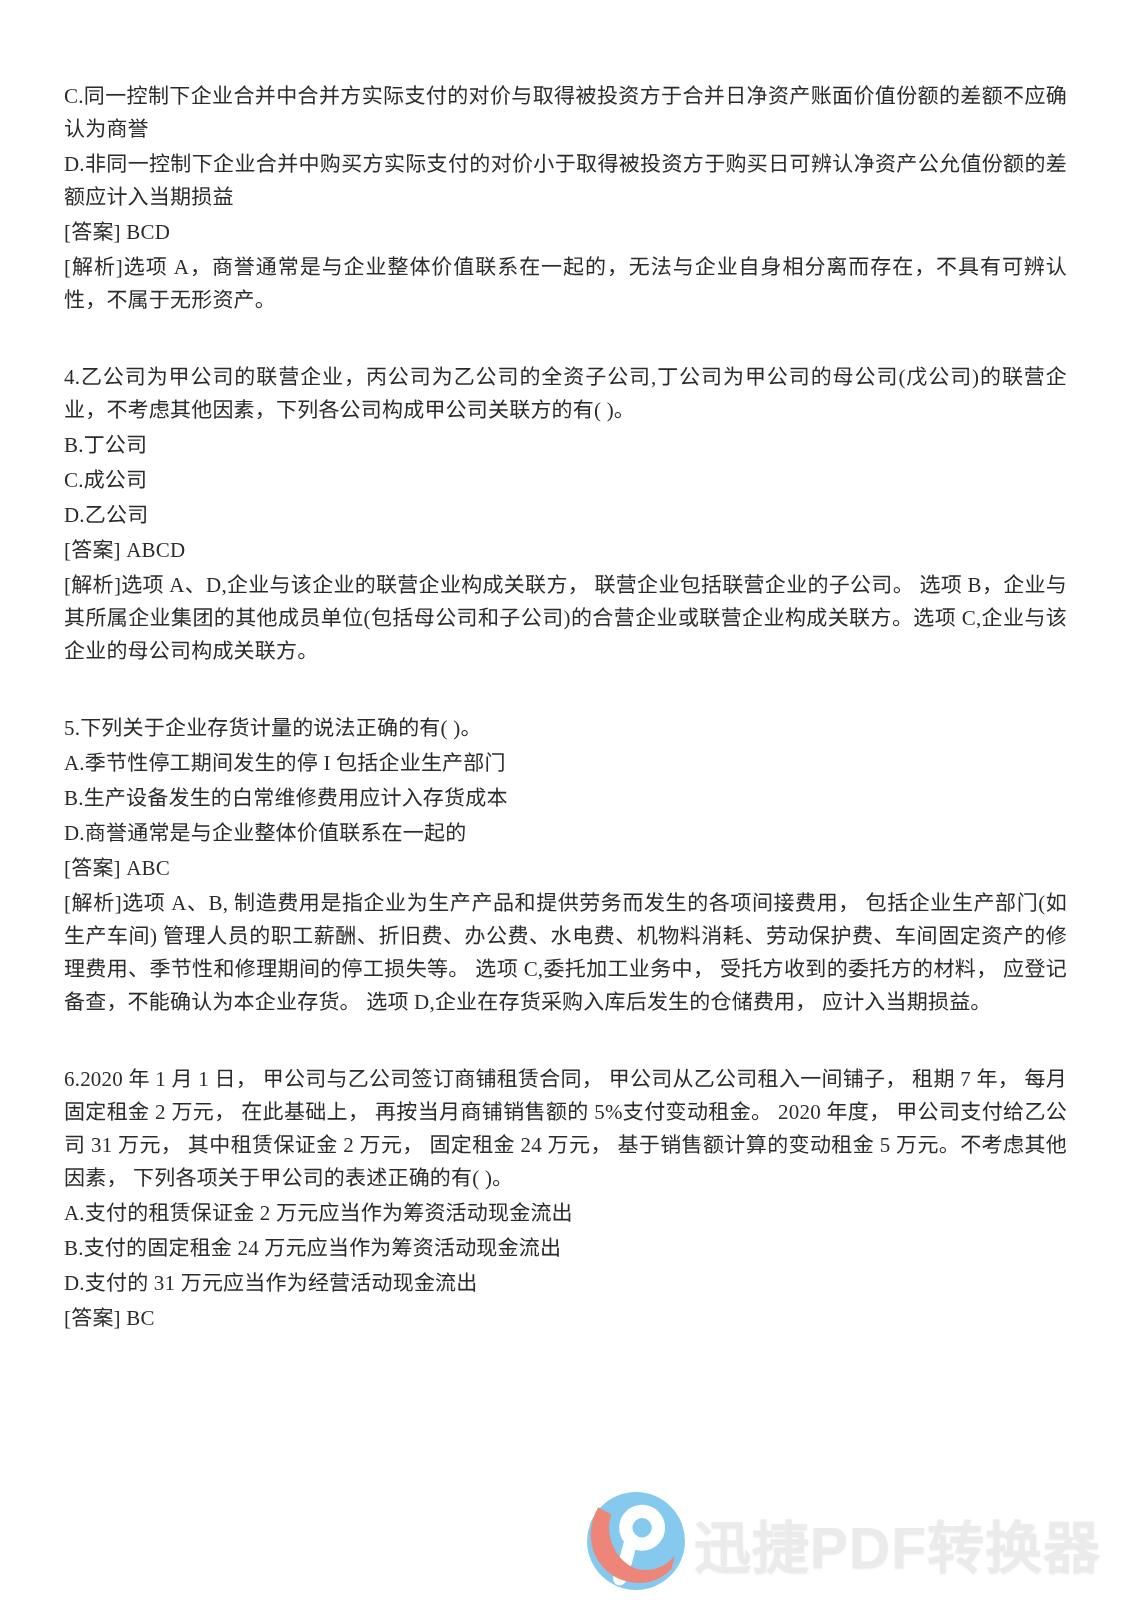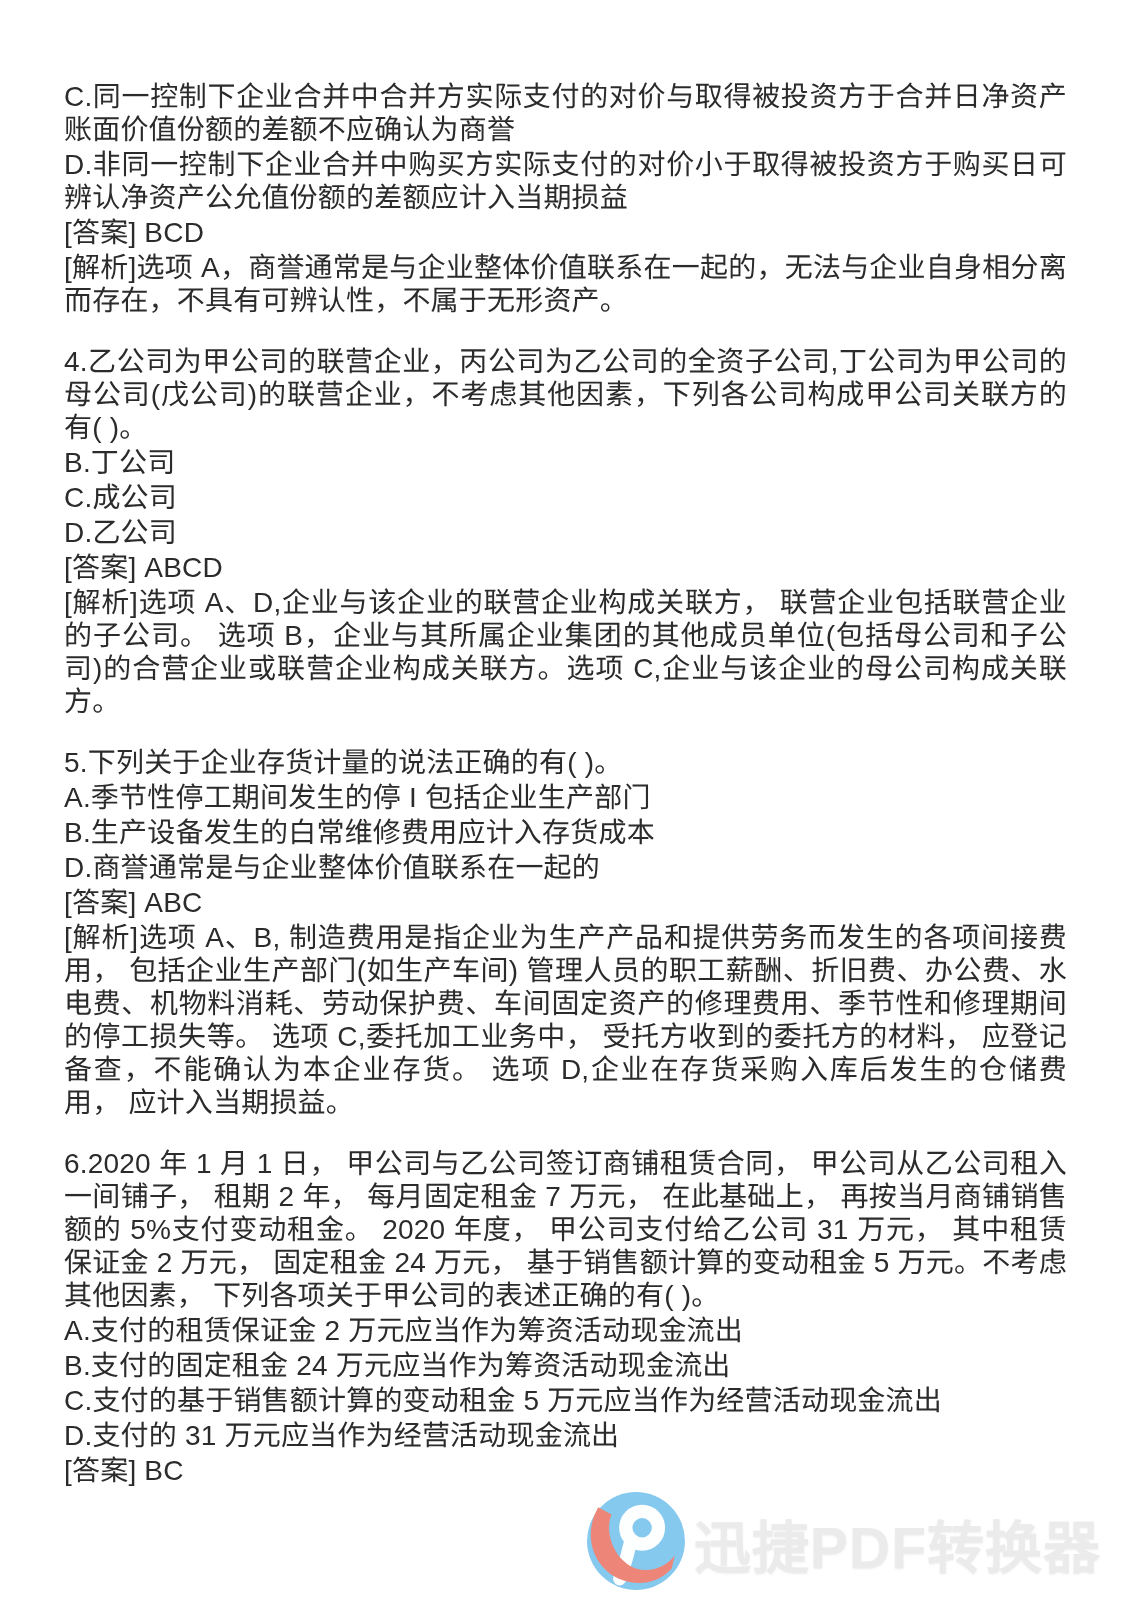--- a/index.html
+++ b/index.html
@@ -13,31 +13,32 @@
     position: relative;
     overflow: hidden;
     font-family: "Liberation Sans", "DejaVu Sans", sans-serif;
     color: #2b2b2b;
   }
   .doc {
     padding: 80px 64px 0 64px;
   }
   .para {
     margin: 0 0 2px 0;
-    font-size: 28px;
+    font-size: 21px;
     line-height: 33px;
     text-align: justify;
     text-justify: inter-ideograph;
     letter-spacing: 0.2px;
+    font-family: Liberation Serif, serif;
   }
   .question {
     margin: 0;
   }
   .question + .question {
-    margin-top: 28px;
+    margin-top: 44px;
   }
   
   .watermark {
     position: absolute;
     left: 0;
     top: 1488px;
     width: 1131px;
     height: 112px;
     pointer-events: none;
   }
@@ -85,24 +86,23 @@
   <section class="question">
     <p class="para">5.下列关于企业存货计量的说法正确的有( )。</p>
     <p class="para">A.季节性停工期间发生的停 I 包括企业生产部门</p>
     <p class="para">B.生产设备发生的白常维修费用应计入存货成本</p>
     <p class="para">D.商誉通常是与企业整体价值联系在一起的</p>
     <p class="para">[答案] ABC</p>
     <p class="para">[解析]选项 A、B, 制造费用是指企业为生产产品和提供劳务而发生的各项间接费用， 包括企业生产部门(如生产车间) 管理人员的职工薪酬、折旧费、办公费、水电费、机物料消耗、劳动保护费、车间固定资产的修理费用、季节性和修理期间的停工损失等。 选项 C,委托加工业务中， 受托方收到的委托方的材料， 应登记备查，不能确认为本企业存货。 选项 D,企业在存货采购入库后发生的仓储费用， 应计入当期损益。</p>
   </section>
 
   <section class="question">
-    <p class="para">6.2020 年 1 月 1 日， 甲公司与乙公司签订商铺租赁合同， 甲公司从乙公司租入一间铺子， 租期 2 年， 每月固定租金 7 万元， 在此基础上， 再按当月商铺销售额的 5%支付变动租金。 2020 年度， 甲公司支付给乙公司 31 万元， 其中租赁保证金 2 万元， 固定租金 24 万元， 基于销售额计算的变动租金 5 万元。不考虑其他因素， 下列各项关于甲公司的表述正确的有( )。</p>
+    <p class="para">6.2020 年 1 月 1 日， 甲公司与乙公司签订商铺租赁合同， 甲公司从乙公司租入一间铺子， 租期 7 年， 每月固定租金 2 万元， 在此基础上， 再按当月商铺销售额的 5%支付变动租金。 2020 年度， 甲公司支付给乙公司 31 万元， 其中租赁保证金 2 万元， 固定租金 24 万元， 基于销售额计算的变动租金 5 万元。不考虑其他因素， 下列各项关于甲公司的表述正确的有( )。</p>
     <p class="para">A.支付的租赁保证金 2 万元应当作为筹资活动现金流出</p>
     <p class="para">B.支付的固定租金 24 万元应当作为筹资活动现金流出</p>
-    <p class="para">C.支付的基于销售额计算的变动租金 5 万元应当作为经营活动现金流出</p>
     <p class="para">D.支付的 31 万元应当作为经营活动现金流出</p>
     <p class="para">[答案] BC</p>
   </section>
 
 </div>
 
 <div class="watermark">
   <svg class="wm-logo" viewBox="0 0 100 100" aria-hidden="true">
     <circle cx="50" cy="50" r="48" fill="#85c9ef"></circle>
     <path d="M45 50 C 42 63 38 76 34 87" fill="none" stroke-width="13" stroke-linecap="round" stroke="#fdfefe"></path>

